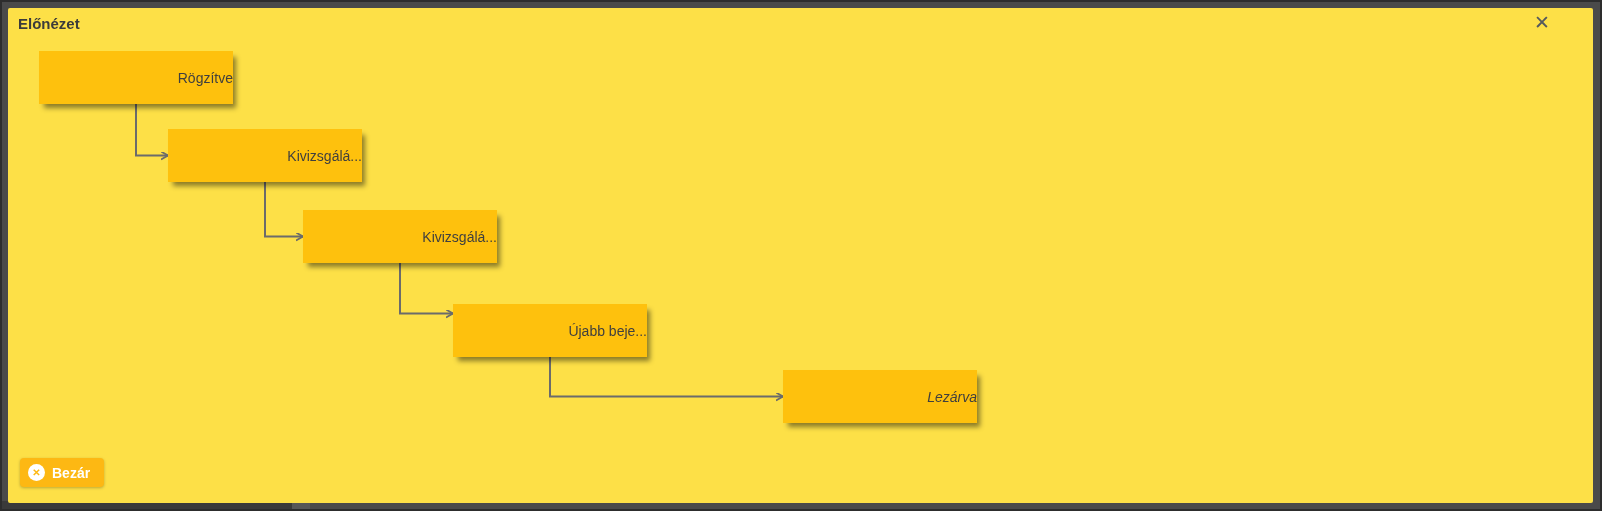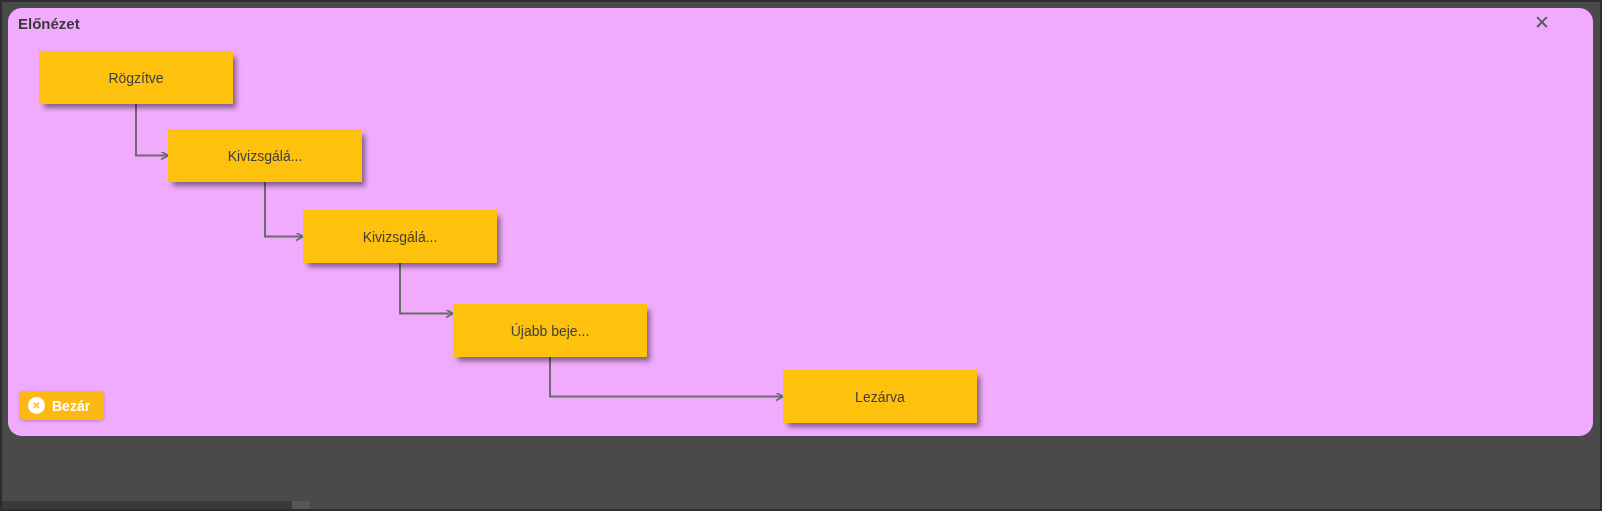--- a/index.html
+++ b/index.html
@@ -11,43 +11,43 @@
     border: 2px solid #2d2d2d;
     overflow: hidden;
     font-family: "Liberation Sans", sans-serif;
   }
   .strip { position: absolute; bottom: 0; height: 8px; }
   .strip-left  { left: 0; width: 290px; background: #3a3a3a; }
   .strip-notch { left: 290px; width: 18px; background: #575757; }
 
   .modal {
     position: absolute; left: 6px; top: 6px;
-    width: 1585px; height: 428px;
-    background: #f0abfc;
-    border-radius: 14px;
+    width: 1585px; height: 495px;
+    background: #fde047;
+    border-radius: 2px;
   }
   .modal-title {
     position: absolute; left: 10px; top: 7px;
     font-size: 15px; font-weight: 700; color: #3b3b3b;
   }
   .dialog-close {
     position: absolute; right: 40px; top: 3px;
     width: 22px; height: 22px;
     display: flex; align-items: center; justify-content: center;
     font-size: 19px; color: #55595d; cursor: pointer;
     line-height: 1; user-select: none;
   }
 
   .diagram { position: absolute; left: 0; top: 0; width: 1585px; height: 495px; }
   .connector-svg { position: absolute; left: 0; top: 0; pointer-events: none; }
   .connector { fill: none; stroke: #6b6b6b; stroke-width: 2; }
 
   .node {
     position: absolute;
-    display: flex; align-items: center; justify-content: center;
+    display: flex; align-items: center; justify-content: flex-end;
     font-size: 14px; color: #3f3f3f;
     box-shadow: 4px 5px 5px -1px rgba(0,0,0,0.45);
   }
 
   .close-button {
     position: absolute; left: 12px; bottom: 16px;
     height: 29px;
     display: inline-flex; align-items: center; gap: 7px;
     padding: 0 14px 0 8px;
     background: #fdb813;
@@ -94,21 +94,21 @@
         </div>
         <div class="node" style="left: 160px; top: 121px; width: 194px; height: 53px; background: rgb(254, 193, 13); color: rgb(63, 63, 63);">
           <span>Kivizsgálá...</span>
         </div>
         <div class="node" style="left: 295px; top: 202px; width: 194px; height: 53px; background: rgb(254, 193, 13); color: rgb(63, 63, 63);">
           <span>Kivizsgálá...</span>
         </div>
         <div class="node" style="left: 445px; top: 296px; width: 194px; height: 53px; background: rgb(254, 193, 13); color: rgb(63, 63, 63);">
           <span>Újabb beje...</span>
         </div>
-        <div class="node" style="left: 775px; top: 362px; width: 194px; height: 53px; background: rgb(254, 193, 13); color: rgb(63, 63, 63);">
+        <div class="node" style="left: 775px; top: 362px; width: 194px; height: 53px; background: rgb(254, 193, 13); color: rgb(63, 63, 63); font-style: italic;">
           <span>Lezárva</span>
         </div>
       </div>
   </div>
 
   <button class="close-button" style="background: rgb(253, 184, 19);">
     <span class="circle" style="color: rgb(253, 184, 19);">
       <span>✕</span>
     </span>
     <span>Bezár</span>

